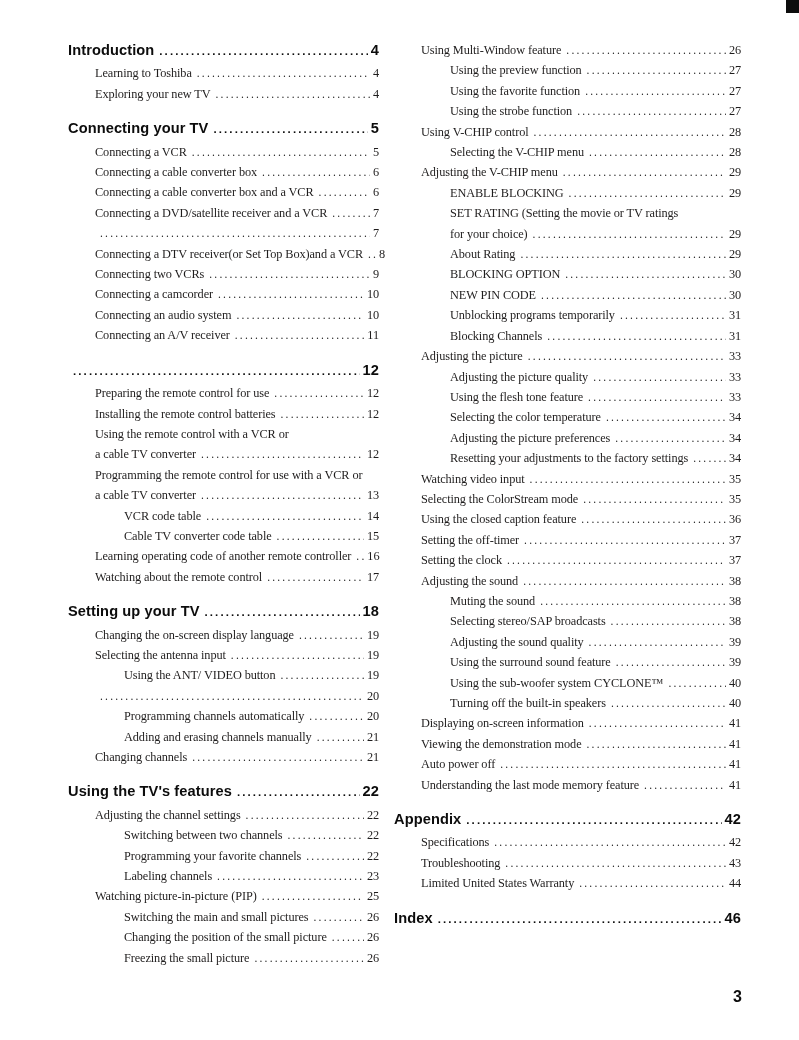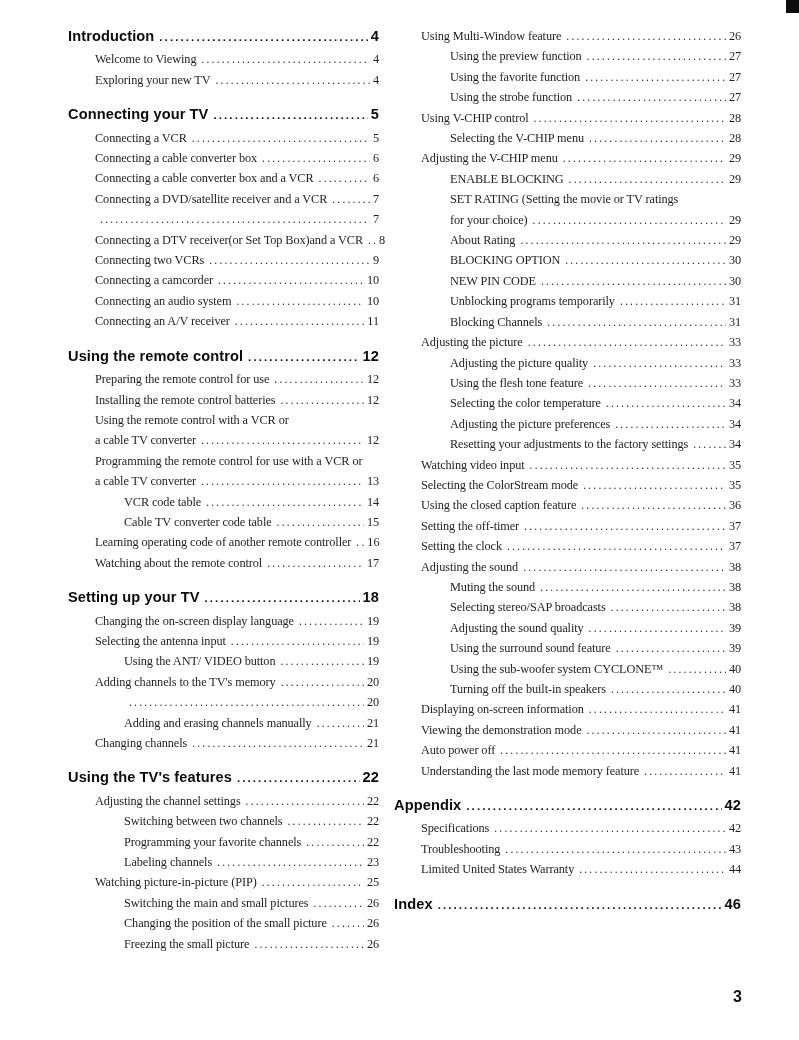--- a/index.html
+++ b/index.html
@@ -9,21 +9,21 @@
     position:relative;
     font-family:"Liberation Serif", serif;
     color:#1f1d1d;
     overflow:hidden;
   }
   .page { position:absolute; inset:0; }
   .corner-mark {
     position:absolute; top:0; right:0;
     width:13px; height:13px; background:#0d0d0d;
   }
-  .col { position:absolute; top:26px; }
+  .col { position:absolute; top:40px; }
   .col-left  { left:68px;  width:311px; }
   .col-right { left:394px; width:347px;text-align:right; }
   .toc-section { margin-bottom:14px; }
   .row {
     display:flex; align-items:baseline;
     font-size:12.3px; line-height:20.4px;
     letter-spacing:-0.1px;
   }
   .row.heading {
     font-family:"Liberation Sans", sans-serif;
@@ -57,21 +57,21 @@
 <div class="page">
   <div class="corner-mark"></div>
   <div class="col col-left" id="col-0">
       <div class="toc-section">
         <div class="row heading">
           <span class="txt">Introduction</span>
           <span class="dots">............................................................................................................................................</span>
           <span class="pg">4</span>
         </div>
         <div class="row lvl1">
-          <span class="txt">Welcome to Viewing</span>
+          <span class="txt">Learning to Toshiba</span>
           <span class="dots">............................................................................................................................................</span>
           <span class="pg">4</span>
         </div>
         <div class="row lvl1">
           <span class="txt">Exploring your new TV</span>
           <span class="dots">............................................................................................................................................</span>
           <span class="pg">4</span>
         </div>
       </div>
       <div class="toc-section">
@@ -125,21 +125,20 @@
           <span class="pg">10</span>
         </div>
         <div class="row lvl1">
           <span class="txt">Connecting an A/V receiver</span>
           <span class="dots">............................................................................................................................................</span>
           <span class="pg">11</span>
         </div>
       </div>
       <div class="toc-section">
         <div class="row heading">
-          <span class="txt">Using the remote control</span>
           <span class="dots">............................................................................................................................................</span>
           <span class="pg">12</span>
         </div>
         <div class="row lvl1">
           <span class="txt">Preparing the remote control for use</span>
           <span class="dots">............................................................................................................................................</span>
           <span class="pg">12</span>
         </div>
         <div class="row lvl1">
           <span class="txt">Installing the remote control batteries</span>
@@ -198,25 +197,25 @@
           <span class="txt">Selecting the antenna input</span>
           <span class="dots">............................................................................................................................................</span>
           <span class="pg">19</span>
         </div>
         <div class="row lvl2">
           <span class="txt">Using the ANT/ VIDEO button</span>
           <span class="dots">............................................................................................................................................</span>
           <span class="pg">19</span>
         </div>
         <div class="row lvl1">
-          <span class="txt">Adding channels to the TV's memory</span>
           <span class="dots">............................................................................................................................................</span>
           <span class="pg">20</span>
         </div>
         <div class="row lvl2">
+          <span class="txt">Programming channels automatically</span>
           <span class="dots">............................................................................................................................................</span>
           <span class="pg">20</span>
         </div>
         <div class="row lvl2">
           <span class="txt">Adding and erasing channels manually</span>
           <span class="dots">............................................................................................................................................</span>
           <span class="pg">21</span>
         </div>
         <div class="row lvl1">
           <span class="txt">Changing channels</span>

